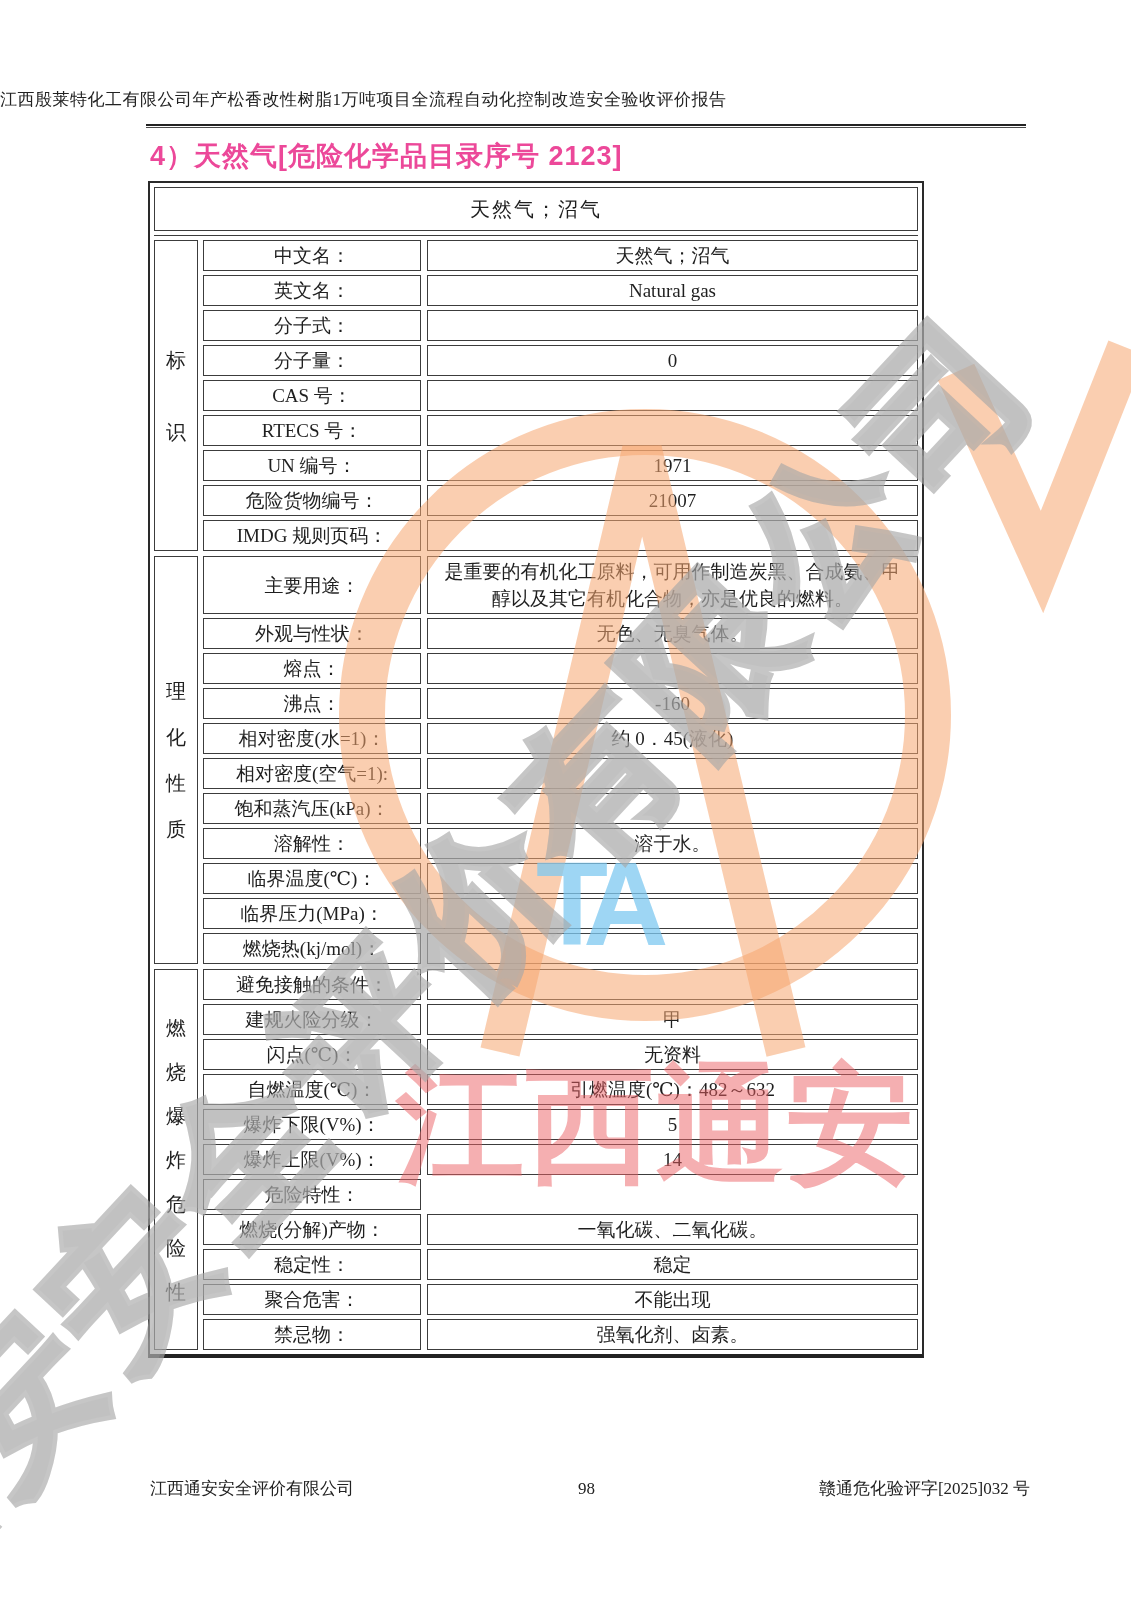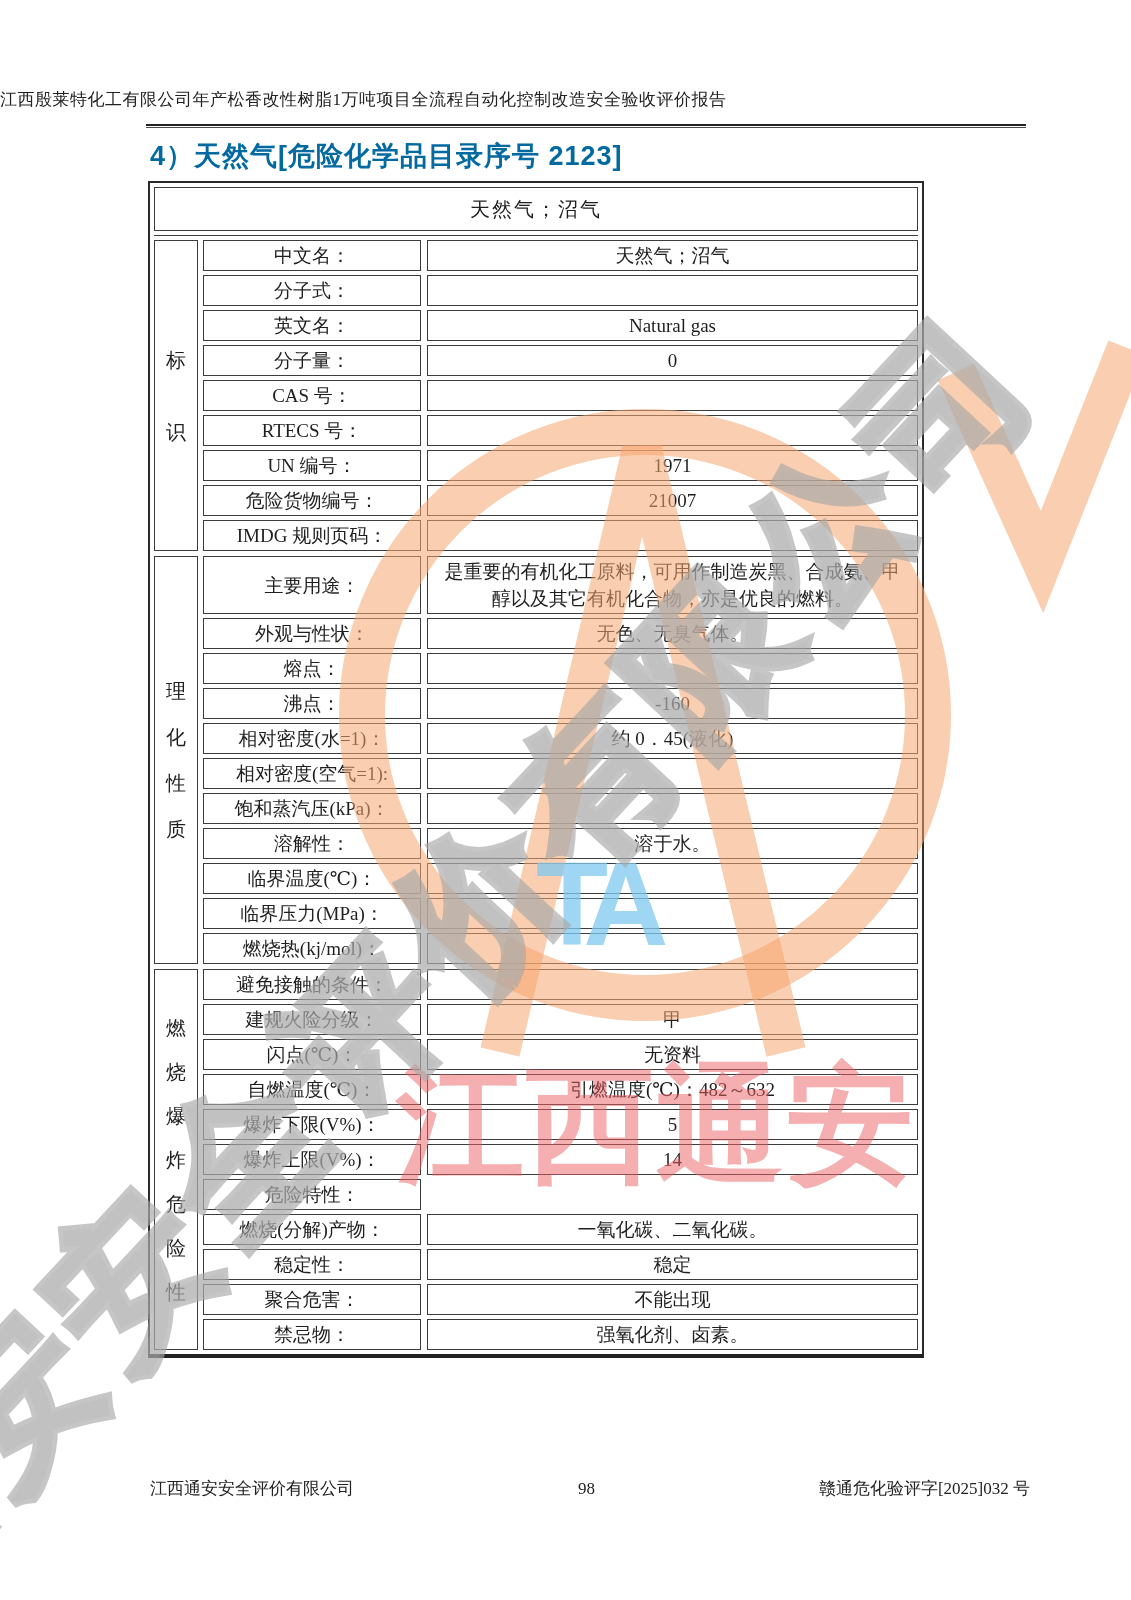--- a/index.html
+++ b/index.html
@@ -18,21 +18,21 @@
     position:absolute;left:0;top:88px;width:100%;
     text-align:left;font-size:17px;letter-spacing:.5px;color:#222;
   }
   .header-rule{
     position:absolute;left:146px;top:124px;width:880px;height:0;
     border-top:2px solid #232323;border-bottom:1px solid #4a4a4a;padding-top:1px;
   }
   .section-title{
     position:absolute;left:150px;top:138px;margin:0;
     font-family:"Liberation Sans","DejaVu Sans",sans-serif;
-    font-size:27px;font-weight:bold;color:#0369a1;letter-spacing:1px;
+    font-size:27px;font-weight:bold;color:#ec4899;letter-spacing:1px;
   }
 
   
   .table-outer{
     position:absolute;left:148px;top:181px;width:776px;
     border:2px solid #2a2a2a;border-bottom:4px solid #222;
     padding:4px;box-sizing:border-box;background:transparent;
   }
   .banner{
     border:1.5px solid #3c3c3c;height:42px;
@@ -107,26 +107,26 @@
     <div id="groups">
         <div class="group">
           <div class="glabel g2">标
 识</div>
           <div class="rows">
             <div class="row">
               <div class="cell label">中文名：</div>
               <div class="cell value">天然气；沼气</div>
             </div>
             <div class="row">
-              <div class="cell label">分子式：</div>
-              <div class="cell value"></div>
-            </div>
-            <div class="row">
               <div class="cell label">英文名：</div>
               <div class="cell value">Natural gas</div>
+            </div>
+            <div class="row">
+              <div class="cell label">分子式：</div>
+              <div class="cell value"></div>
             </div>
             <div class="row">
               <div class="cell label">分子量：</div>
               <div class="cell value">0</div>
             </div>
             <div class="row">
               <div class="cell label">CAS 号：</div>
               <div class="cell value"></div>
             </div>
             <div class="row">

